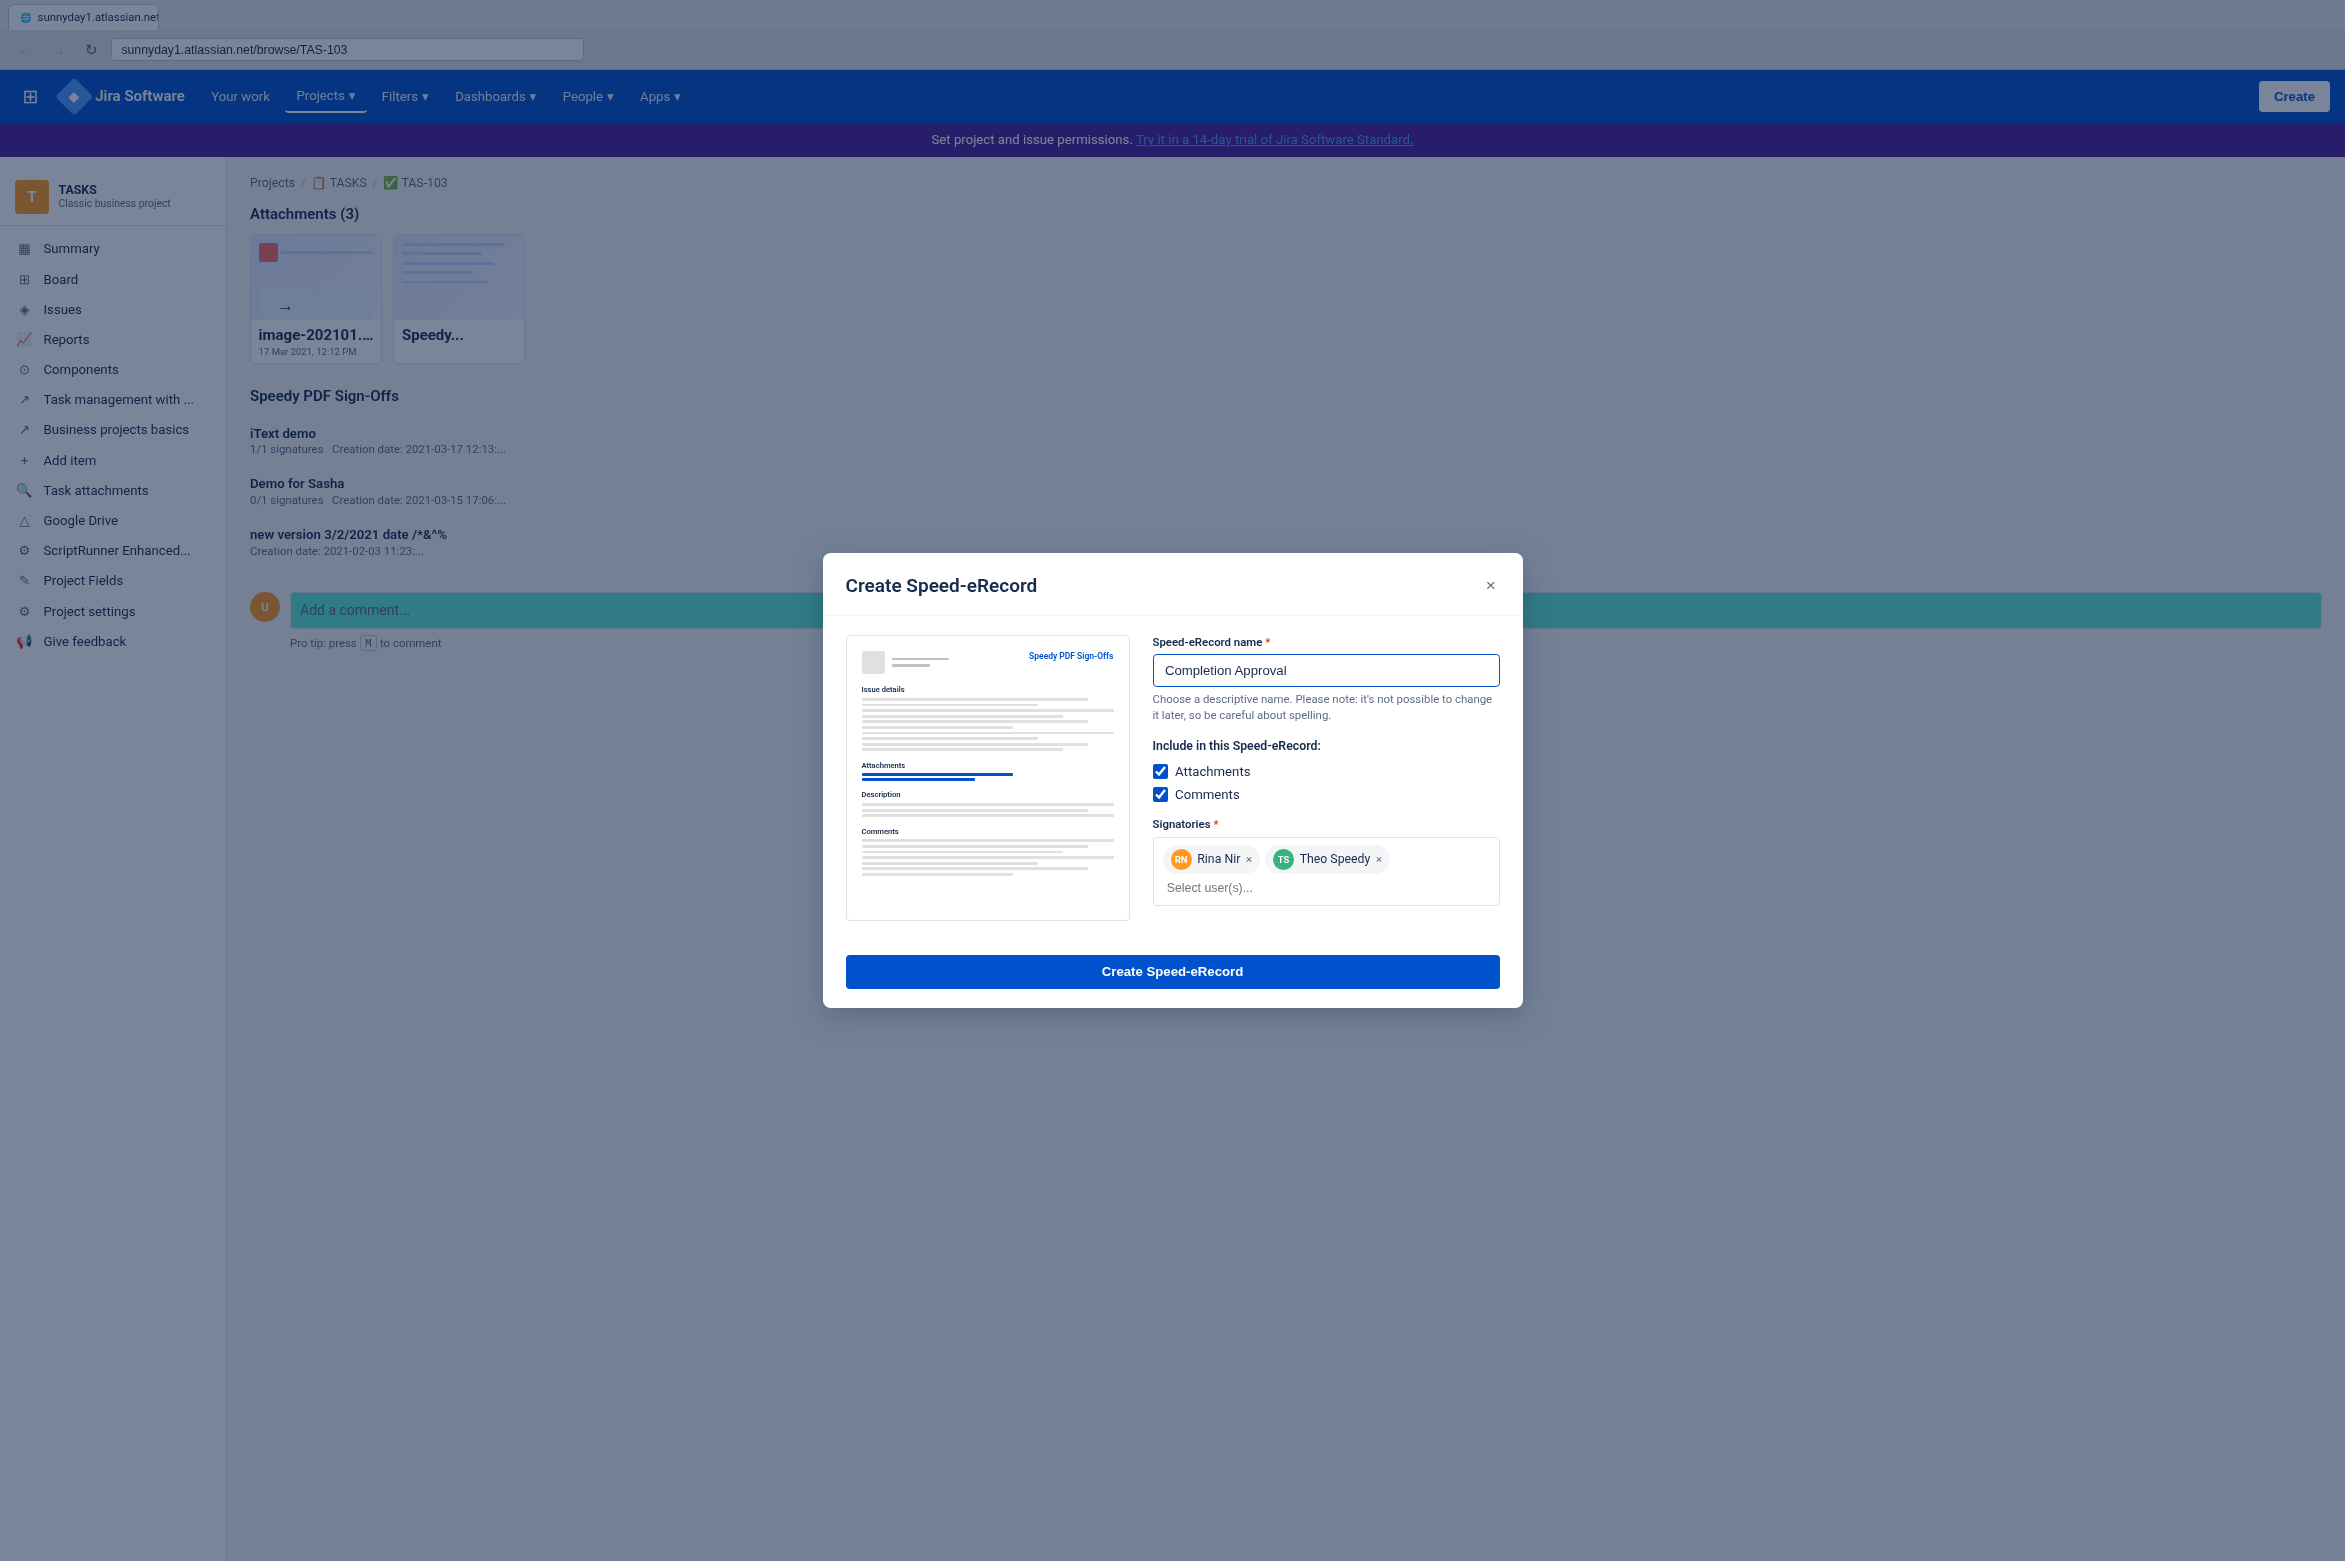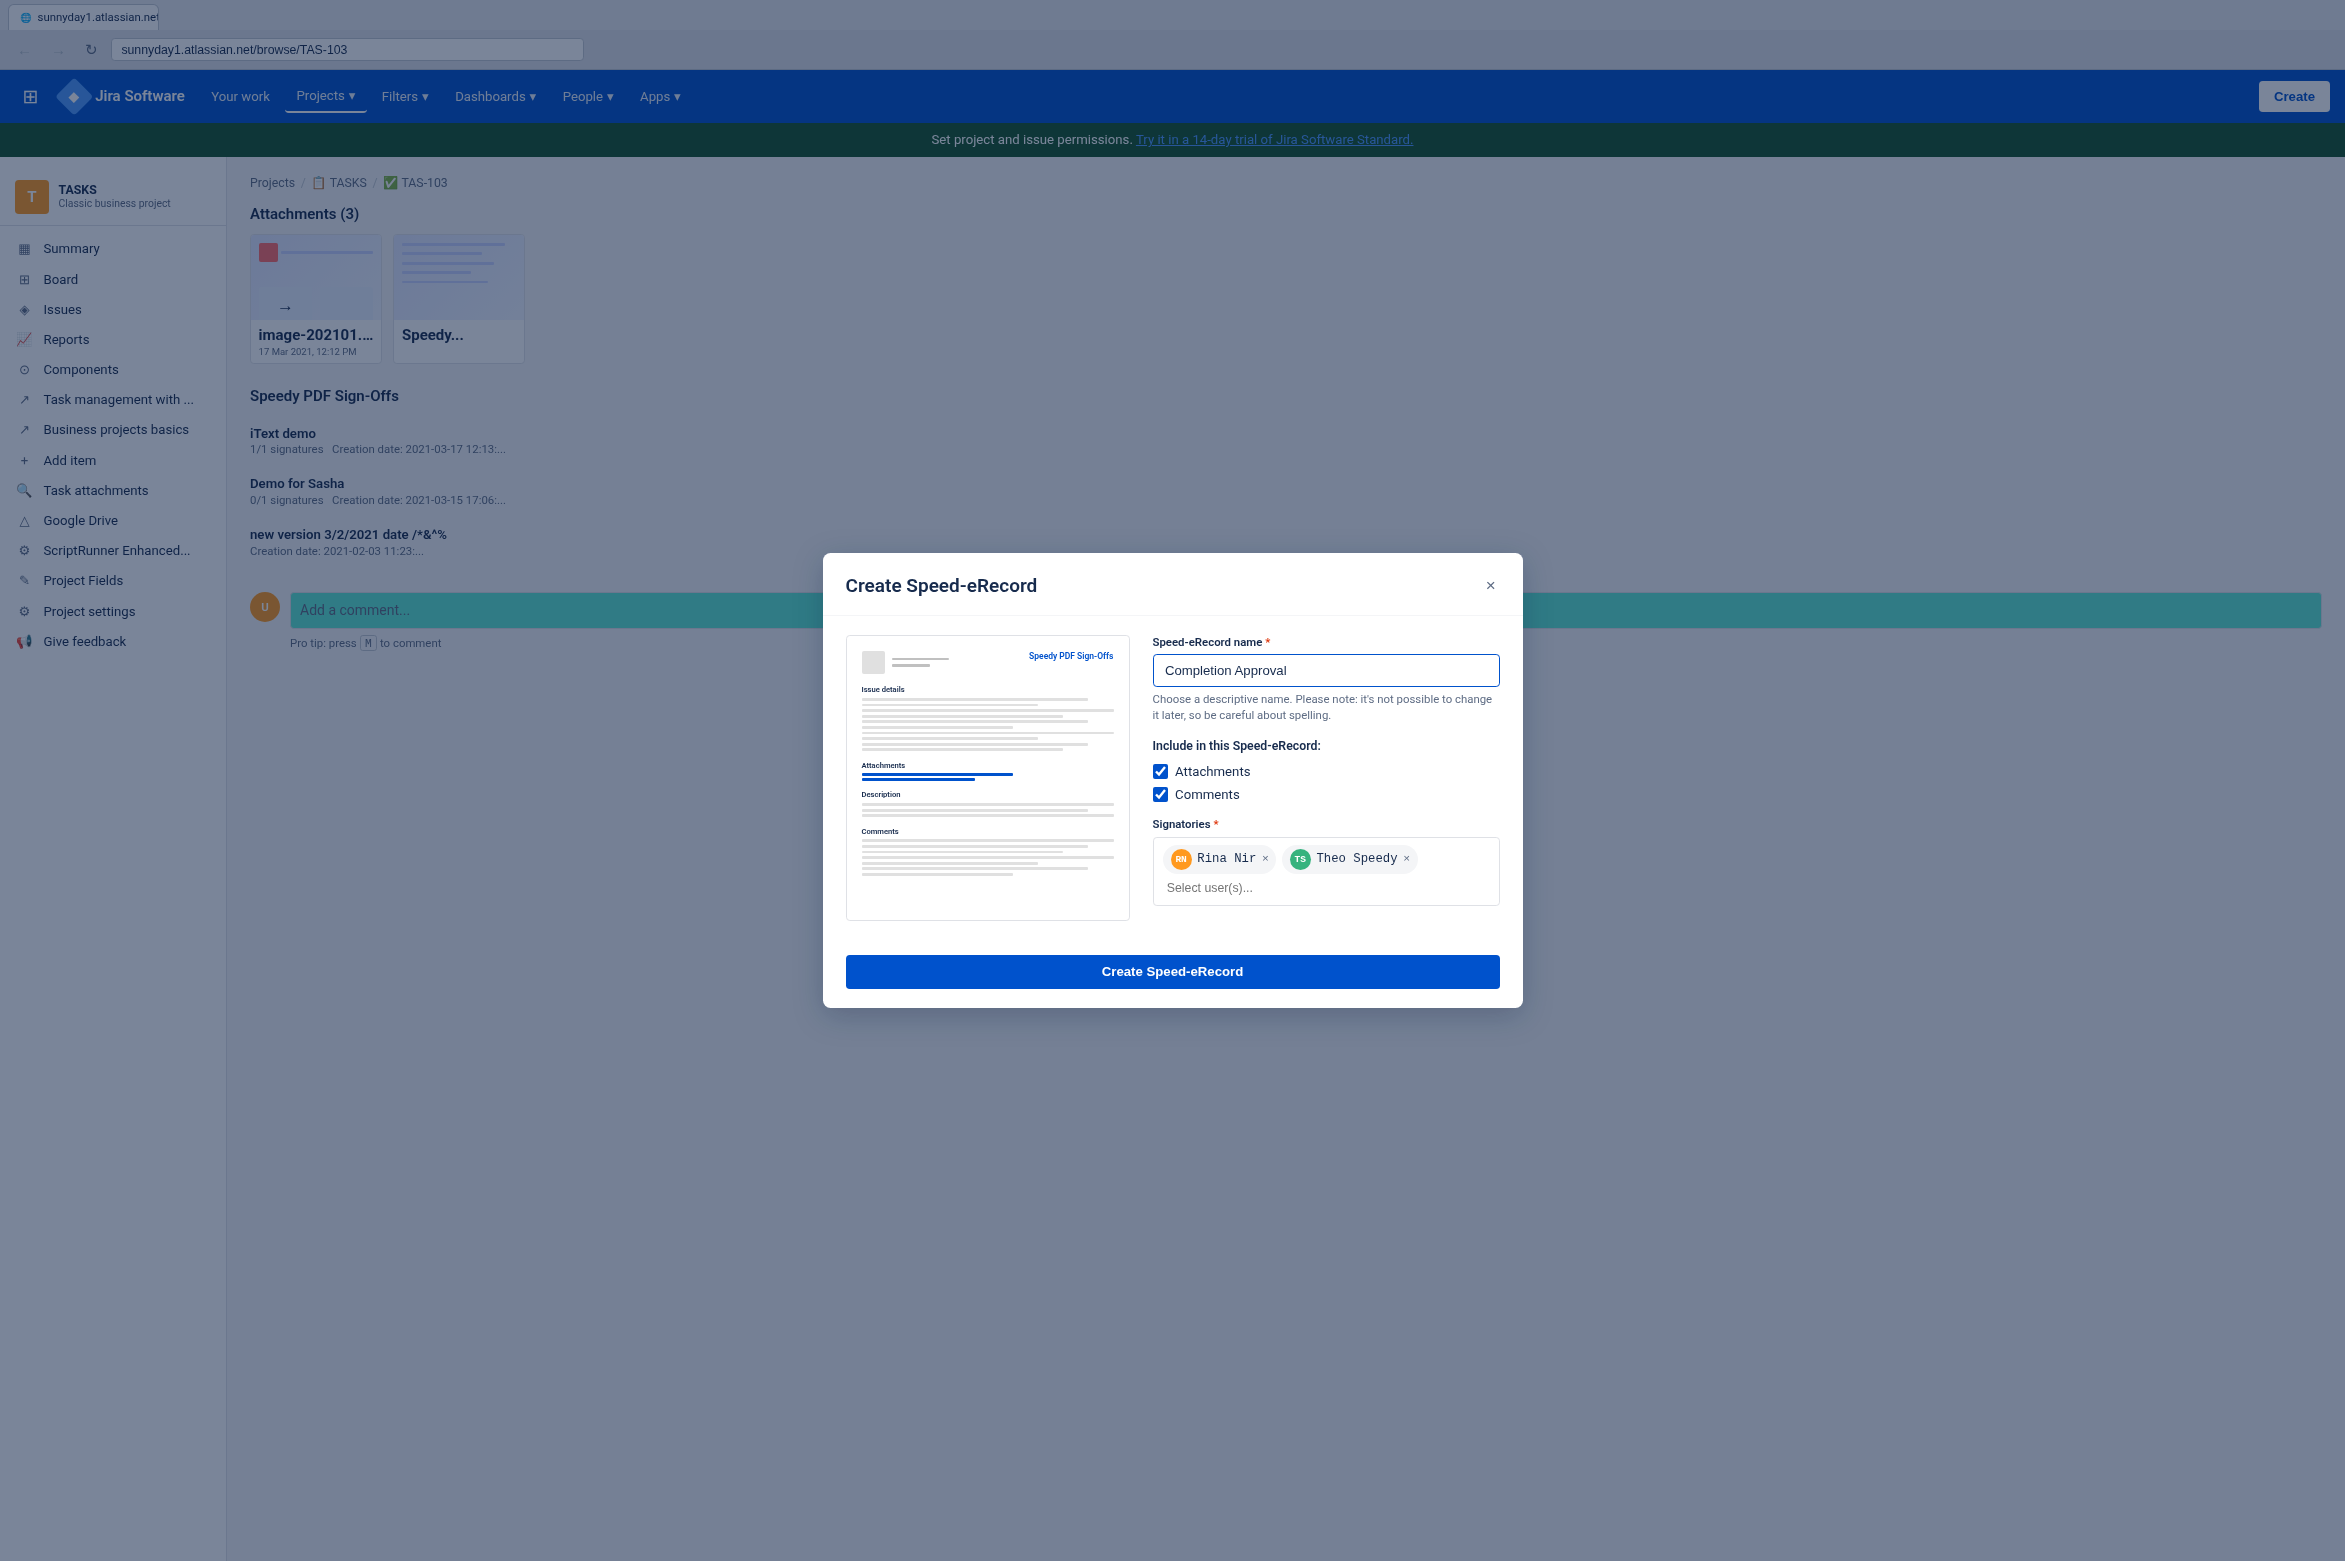--- a/index.html
+++ b/index.html
@@ -23,21 +23,21 @@
     .top-nav-grid { color: white; font-size: 19px; cursor: pointer; padding: 7.6px; }
     .top-nav-logo { display: flex; align-items: center; gap: 7.6px; color: white; font-weight: 600; font-size: 15px; }
     .top-nav-logo-diamond { width: 26.5px; height: 26.5px; background: #4c9aff; transform: rotate(45deg); border-radius: 3.8px; display: flex; align-items: center; justify-content: center; }
     .top-nav-logo-diamond-inner { color: white; font-size: 13.2px; transform: rotate(-45deg); }
     .top-nav-items { display: flex; align-items: center; gap: 3.8px; flex: 1; }
     .top-nav-item { color: rgba(255,255,255,0.9); padding: 7.6px 11.4px; border-radius: 3.8px; cursor: pointer; font-size: 13.2px; display: flex; align-items: center; gap: 3.8px; }
     .top-nav-item.active { border-bottom: 2.8px solid white; }
     .top-nav-create { background: white; color: #0052cc; font-weight: 600; padding: 7.6px 15px; border-radius: 3.8px; cursor: pointer; border: none; font-size: 13.2px; }
 
     
-    .banner { background: #14532d; color: white; text-align: center; padding: 9.5px; font-size: 13.2px; flex-shrink: 0; }
+    .banner { background: #4c1d95; color: white; text-align: center; padding: 9.5px; font-size: 13.2px; flex-shrink: 0; }
     .banner a { color: #4c9aff; text-decoration: underline; cursor: pointer; }
 
     
     .main-content { display: flex; flex: 1; overflow: hidden; }
 
     
     .sidebar { width: 227px; background: white; border-right: 0.9px solid #dfe1e6; overflow-y: auto; flex-shrink: 0; padding: 11.4px 0; }
     .sidebar-project { display: flex; align-items: center; gap: 9.5px; padding: 11.4px 15px; border-bottom: 0.9px solid #dfe1e6; margin-bottom: 7.6px; }
     .sidebar-project-icon { width: 34px; height: 34px; background: #ff991f; border-radius: 3.8px; display: flex; align-items: center; justify-content: center; color: white; font-weight: 700; font-size: 15px; }
     .sidebar-project-info { display: flex; flex-direction: column; }
@@ -112,21 +112,21 @@
     .form-label .required { color: #de350b; }
     .form-input { width: 100%; border: 1.9px solid #0052cc; border-radius: 3.8px; padding: 7.6px 11.4px; font-size: 13.2px; color: #172b4d; outline: none; }
     .form-hint { font-size: 11.4px; color: #5e6c84; margin-top: 5.7px; line-height: 1.4; }
     .form-section-label { font-size: 12.3px; font-weight: 600; color: #172b4d; margin-bottom: 11px; }
     .checkbox-group { display: flex; flex-direction: column; gap: 7.6px; }
     .checkbox-item { display: flex; align-items: center; gap: 7.6px; }
     .checkbox-item input[type="checkbox"] { width: 15px; height: 15px; accent-color: #0052cc; }
     .checkbox-label { font-size: 13.2px; color: #172b4d; }
     .signatories-box { border: 0.9px solid #dfe1e6; border-radius: 3.8px; padding: 7.6px 9.5px; min-height: 45px; }
     .signatories-tags { display: flex; align-items: center; gap: 5.7px; flex-wrap: wrap; }
-    .signatory-tag { display: flex; align-items: center; gap: 5.7px; background: #f4f5f7; border-radius: 19px; padding: 3.8px 7.6px; font-size: 12.3px; font-family: Liberation Mono, monospace; }
+    .signatory-tag { display: flex; align-items: center; gap: 5.7px; background: #f4f5f7; border-radius: 19px; padding: 3.8px 7.6px; font-size: 12.3px; }
     .signatory-avatar { width: 21px; height: 21px; border-radius: 50%; display: flex; align-items: center; justify-content: center; color: white; font-size: 9.5px; font-weight: 600; }
     .signatory-name { color: #172b4d; }
     .signatory-remove { color: #5e6c84; cursor: pointer; font-size: 11.4px; }
     .signatories-input { border: none; outline: none; font-size: 12.3px; color: #5e6c84; flex: 1; min-width: 95px; padding: 1.9px 3.8px; background: transparent; }
     .modal-footer { padding: 15px 23px 19px; display: flex; justify-content: center; }
     .btn-primary { background: #0052cc; color: white; border: none; border-radius: 3.8px; padding: 9.5px 23px; font-size: 13.2px; font-weight: 600; cursor: pointer; width: 100%; }
   </style>
 </head>
 <body>
 

